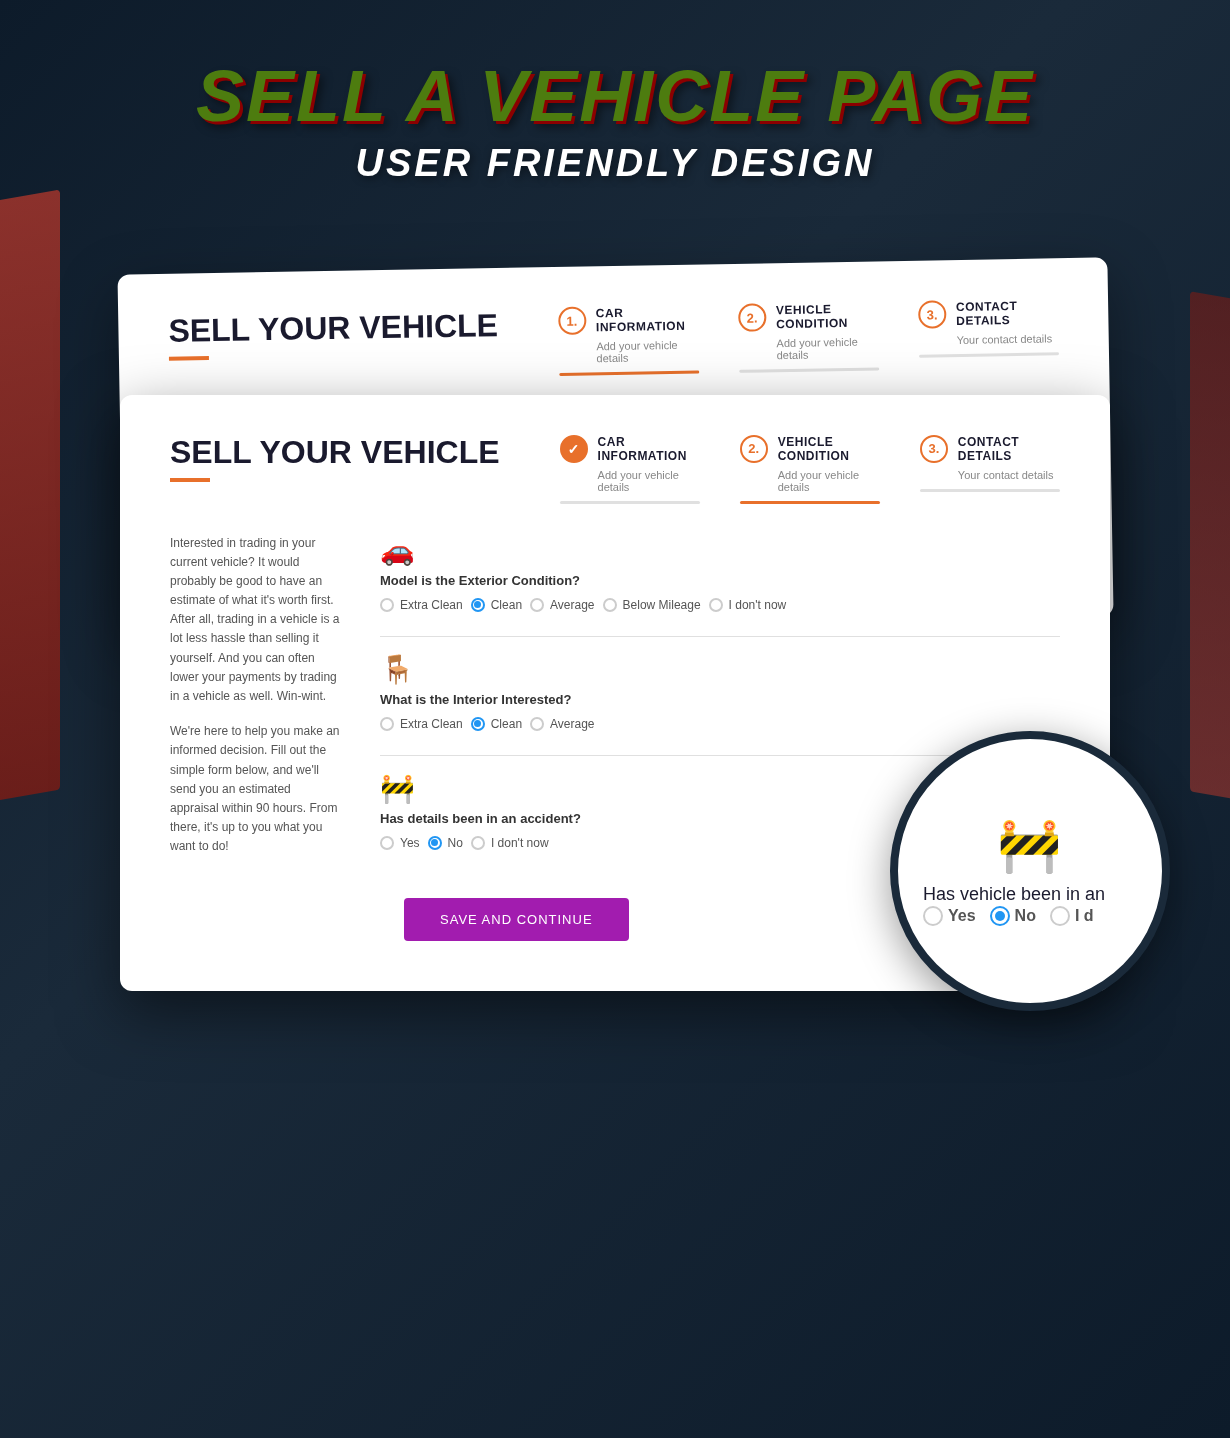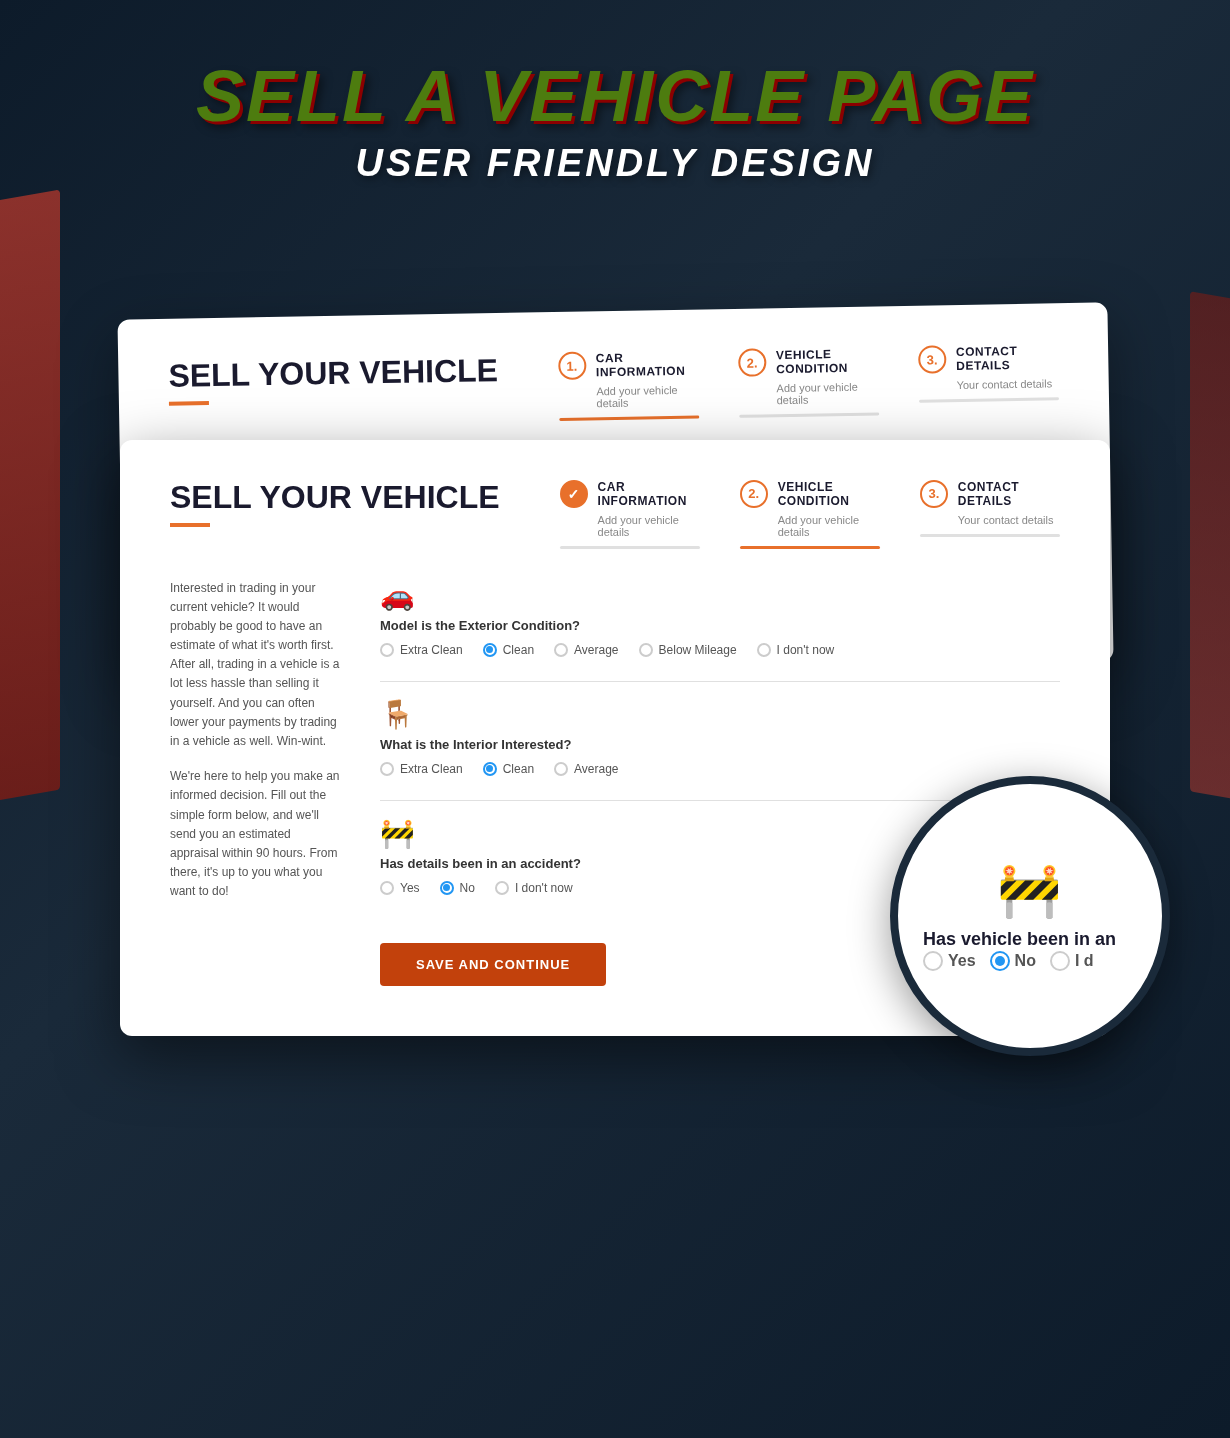--- a/index.html
+++ b/index.html
@@ -55,21 +55,21 @@
       line-height: 1;
     }
     .hero-subtitle {
       font-size: 38px;
       font-weight: 900;
       font-style: italic;
       color: #ffffff;
       text-transform: uppercase;
       letter-spacing: 3px;
       text-align: center;
-      margin-bottom: 96px;
+      margin-bottom: 51px;
       text-shadow: 2px 2px 8px rgba(0,0,0,0.5);
     }
 
     .cards-container {
       position: relative;
       width: 100%;
       max-width: 1100px;
       display: flex;
       flex-direction: column;
       align-items: center;
@@ -241,21 +241,21 @@
     .condition-question {
       font-size: 13px;
       font-weight: 600;
       color: #333;
       margin-bottom: 10px;
     }
 
     .radio-group {
       display: flex;
       align-items: center;
-      gap: 20px;
+      gap: 8px;
       flex-wrap: wrap;
     }
 
     .radio-option {
       display: flex;
       align-items: center;
       gap: 6px;
       font-size: 12px;
       color: #555;
     }
@@ -277,31 +277,32 @@
     }
     .radio-circle.selected::after {
       content: '';
       width: 7px;
       height: 7px;
       border-radius: 50%;
       background: #2196F3;
     }
 
     .save-btn {
-      background: #c2410c;
+      background: #a21caf;
       color: white;
       border: none;
       border-radius: 4px;
       padding: 14px 36px;
       font-size: 13px;
-      font-weight: 700;
+      font-weight: 400;
       letter-spacing: 1px;
       text-transform: uppercase;
       cursor: pointer;
       margin-top: 24px;
+      margin-left: 24px;
     }
 
     
     .magnify-circle {
       position: absolute;
       right: -60px;
       bottom: -20px;
       width: 280px;
       height: 280px;
       border-radius: 50%;
@@ -312,21 +313,21 @@
       display: flex;
       flex-direction: column;
       align-items: flex-start;
       justify-content: center;
       padding: 30px 25px;
       z-index: 10;
     }
 
     .magnify-question {
       font-size: 18px;
-      font-weight: 700;
+      font-weight: 400;
       color: #1a1a2e;
       line-height: 1.2;
     }
 
     .magnify-radios {
       display: flex;
       align-items: center;
       gap: 14px;
     }
 

